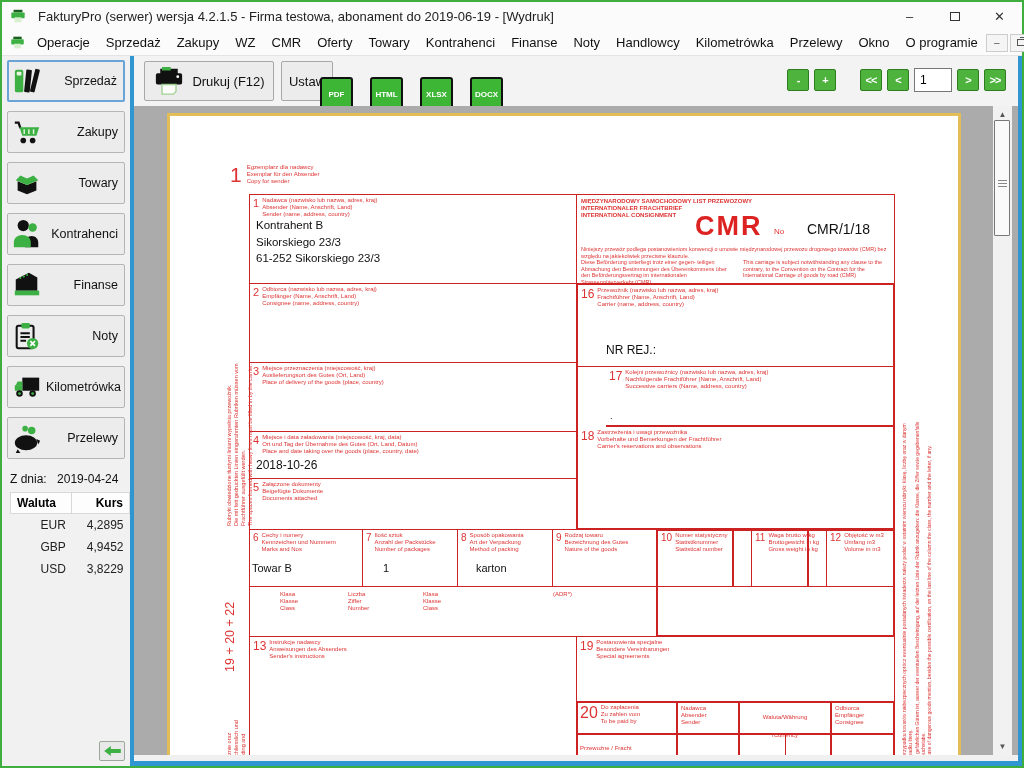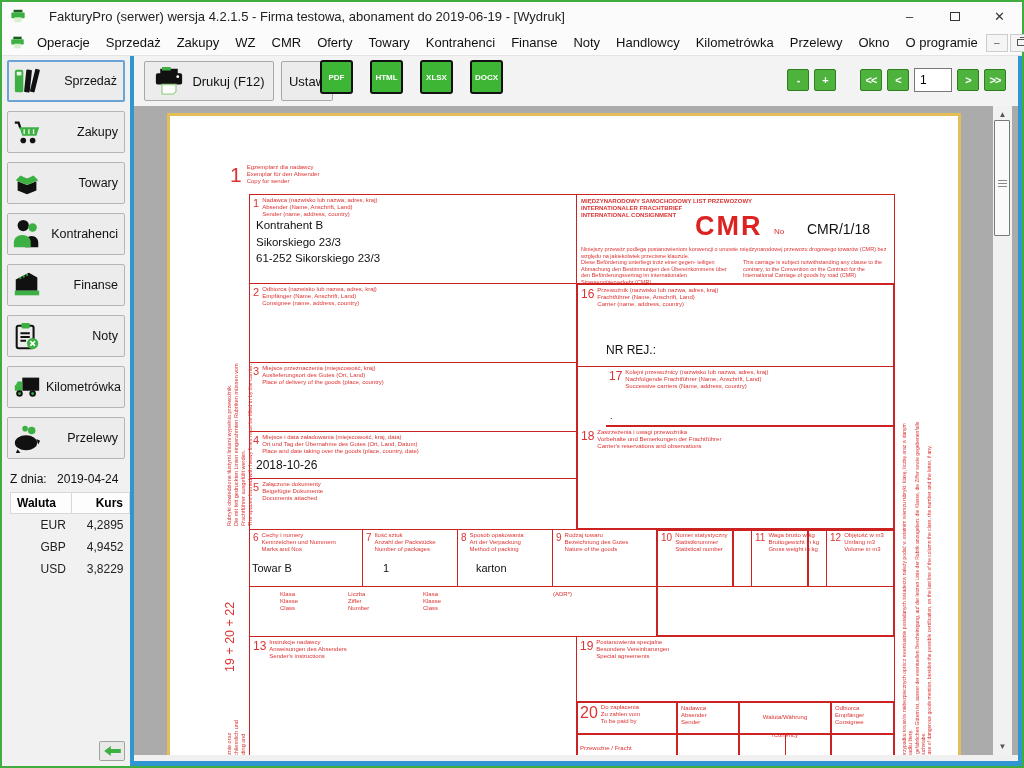--- a/index.html
+++ b/index.html
@@ -1,21 +1,21 @@
 <!DOCTYPE html>
 <html><head>
 <meta charset="utf-8">
 <style>
   * { margin:0; padding:0; box-sizing:border-box; }
   html,body { width:1024px; height:768px; overflow:hidden; font-family:"Liberation Sans", sans-serif; }
   .app { position:relative; width:1024px; height:768px; border:2px solid #3fae3f; background:#fff; }
 
   
   .titlebar { position:absolute; left:0; top:0; right:0; height:28px; background:#fbfbfb; display:flex; align-items:center; padding-left:8px; }
-  .title-text { font-size:13px; color:#222; margin-left:23px; flex:1; white-space:nowrap; overflow:hidden; }
+  .title-text { font-size:13px; color:#222; margin-left:12px; flex:1; white-space:nowrap; overflow:hidden; }
   .wctl { display:flex; height:28px; }
   .wbtn { width:45px; height:28px; display:flex; align-items:center; justify-content:center; font-size:13px; color:#333; cursor:default; }
   .sq { width:10px; height:9px; border:1.5px solid #333; display:inline-block; }
 
   
   .menubar { position:absolute; left:0; top:28px; right:0; height:26px; background:#fbfbfb; border-bottom:1px solid #e4e4e4; display:flex; align-items:center; padding-left:8px; }
   .mi { font-size:13px; color:#111; padding:4px 8px; white-space:nowrap; }
   .mdi { margin-left:auto; display:flex; gap:2px; padding-right:4px; }
   .mdibtn { width:22px; height:18px; border:1px solid #ccc; background:#f5f5f5; display:flex; align-items:center; justify-content:center; font-size:10px; color:#555; }
   .rsq { width:8px; height:7px; border:1px solid #555; position:relative; background:#f5f5f5; }
@@ -39,21 +39,21 @@
   .backbtn { position:absolute; right:5px; bottom:5px; width:26px; height:20px; background:#e9e9e9; border:1px solid #9aa79a; border-radius:2px; display:flex; align-items:center; justify-content:center; }
 
   
   .main { flex:1; position:relative; background:#f0f0f0; border-left:4px solid #2f96d2; border-right:4px solid #2f96d2; border-bottom:5px solid #2f96d2; }
 
   
   .toolbar { position:absolute; left:0; top:0; right:0; height:50px; background:#f3f3f3; }
   .tbtn { position:absolute; top:5px; height:40px; background:#ececec; border:1px solid #a8a8a8; border-radius:2px; display:flex; align-items:center; justify-content:center; gap:7px; font-size:13px; color:#111; }
   .print { left:10px; width:130px; }
   .settings { left:147px; width:52px; }
-  .exp { position:absolute; top:4px; width:33px; height:34px; background:#3db535; border:2px solid #111; border-radius:3px; color:#fff; font-weight:bold; font-size:8px; display:flex; align-items:center; justify-content:center; }
+  .exp { position:absolute; top:21px; width:33px; height:34px; background:#3db535; border:2px solid #111; border-radius:3px; color:#fff; font-weight:bold; font-size:8px; display:flex; align-items:center; justify-content:center; }
   .navgrp { position:absolute; right:12px; top:12px; display:flex; align-items:center; gap:5px; }
   .nbtn { min-width:22px; height:22px; padding:0 4px; background:#4db33d; border:1px solid #2e7d1e; border-radius:2px; color:#fff; font-weight:bold; font-size:11px; display:flex; align-items:center; justify-content:center; letter-spacing:-1px; }
   .nsp { width:14px; }
   .pageinput { width:38px; height:24px; border:1px solid #777; font-size:12px; padding-left:5px; font-family:"Liberation Sans", sans-serif; }
 
   
   .preview { position:absolute; left:0; top:50px; right:0; bottom:6px; background:#ababab; overflow:hidden; }
   .page { position:absolute; left:33px; top:7px; width:794px; height:1200px; background:#fff; border:3px solid #e3bd55; color:#d33; }
 
   

